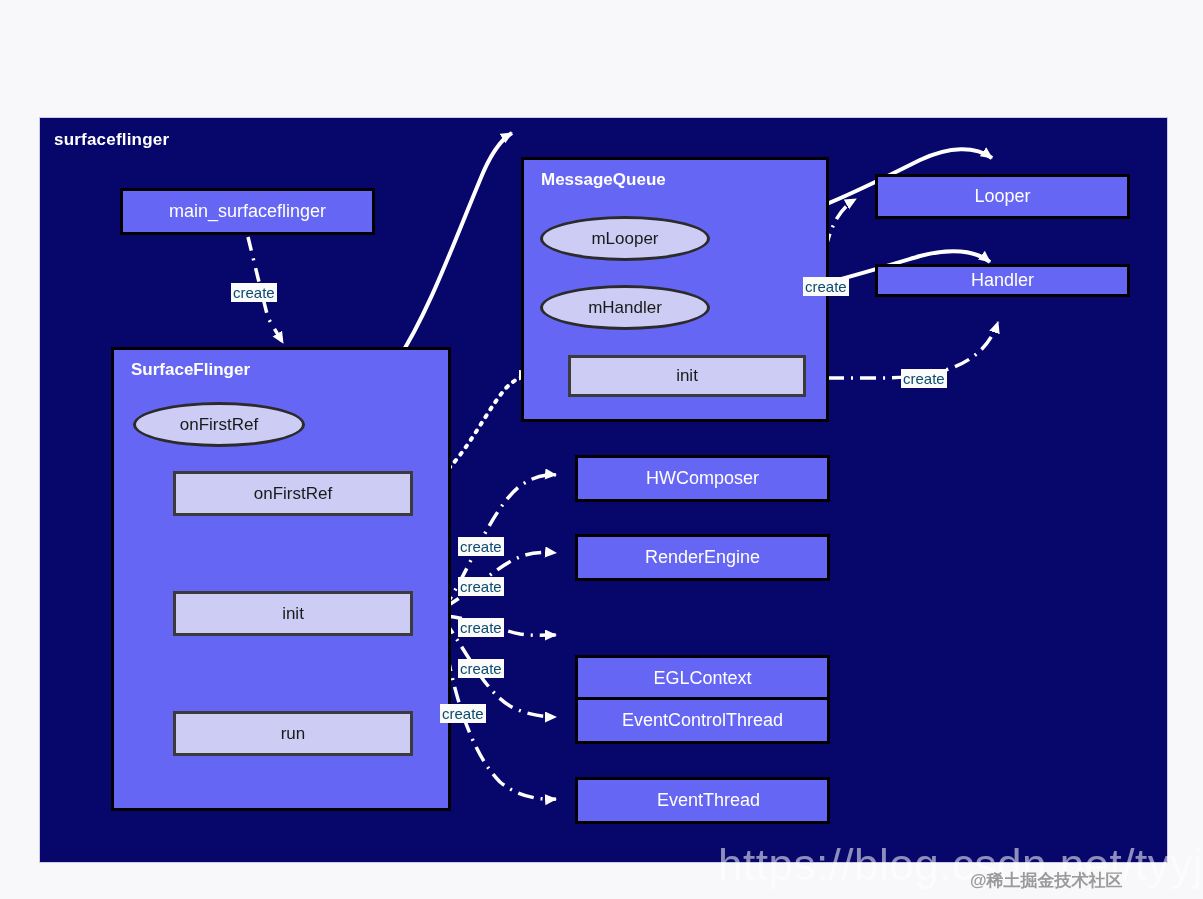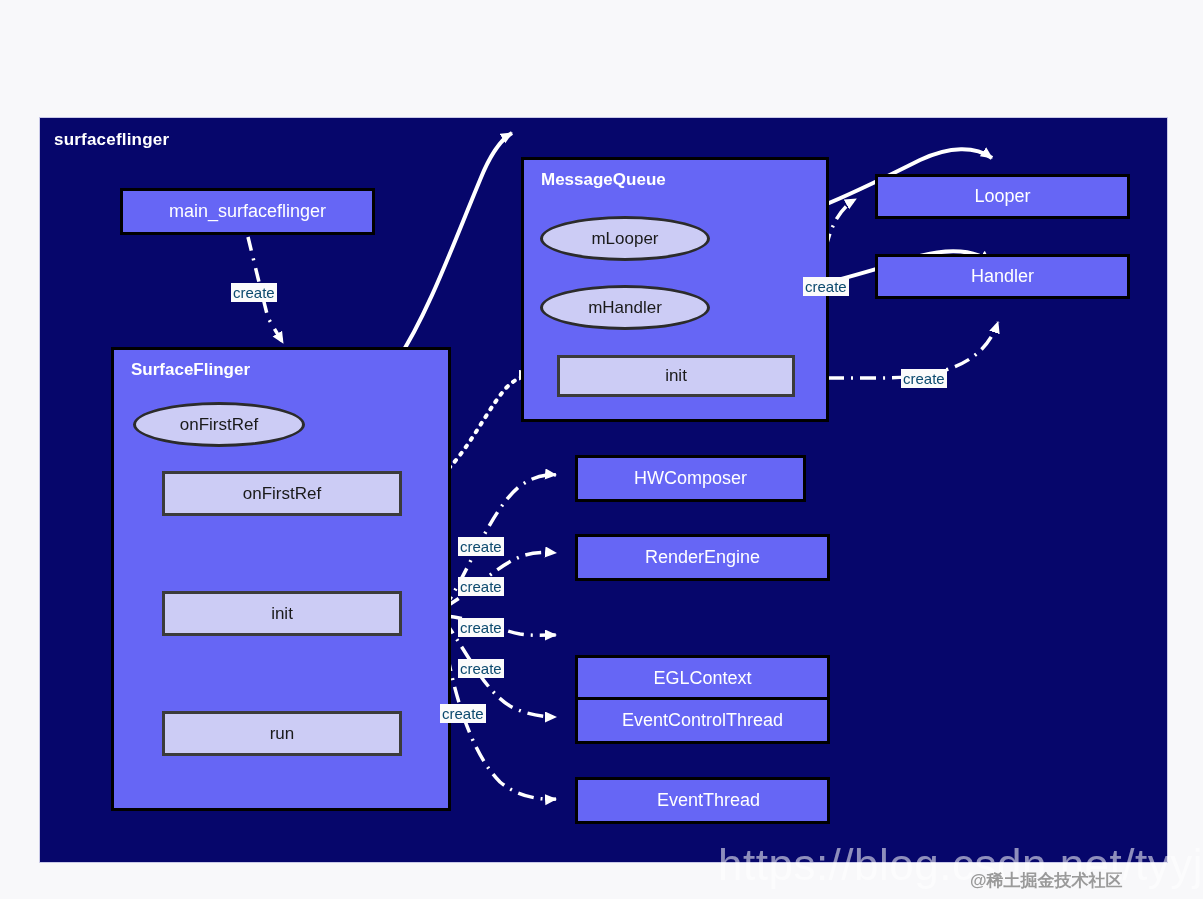--- a/index.html
+++ b/index.html
@@ -40,21 +40,21 @@
   .group-title{
     position:absolute;left:17px;top:10px;
     color:#ffffff;font-size:17px;font-weight:bold;
   }
   .method{
     position:absolute;
     background:#ccccf5;
     border:3px solid #3b3b3b;
     box-sizing:border-box;
     display:flex;align-items:center;justify-content:center;
-    color:#1a1a1a;font-size:17px;
+    color:#1a1a1a;font-size:17px;margin-left:11px;
   }
   .attr{
     position:absolute;
     background:#ccccf5;
     border:3px solid #2b2b2b;
     border-radius:50%;
     box-sizing:border-box;
     display:flex;align-items:center;justify-content:center;
     color:#1a1a1a;font-size:17px;
   }
@@ -160,25 +160,25 @@
   <div class="attr" style="left:540px;top:216px;width:170px;height:45px;">
     <span>mLooper</span>
   </div>
   <div class="method" style="left:557px;top:355px;width:238px;height:42px;">
     <span>init</span>
   </div>
 
   <div class="node" style="left:875px;top:174px;width:255px;height:45px;">
     <span>Looper</span>
   </div>
-  <div class="node" style="left:875px;top:254px;width:255px;height:45px;">
+  <div class="node" style="left:875px;top:264px;width:255px;height:33px;">
     <span>Handler</span>
   </div>
 
-  <div class="node" style="left:575px;top:455px;width:231px;height:47px;">
+  <div class="node" style="left:575px;top:455px;width:255px;height:47px;">
     <span>HWComposer</span>
   </div>
   <div class="node" style="left:575px;top:534px;width:255px;height:47px;">
     <span>RenderEngine</span>
   </div>
   <div class="node" style="left:575px;top:615px;width:255px;height:47px;margin-top:40px;">
     <span>EGLContext</span>
   </div>
   <div class="node" style="left:575px;top:697px;width:255px;height:47px;">
     <span>EventControlThread</span>

